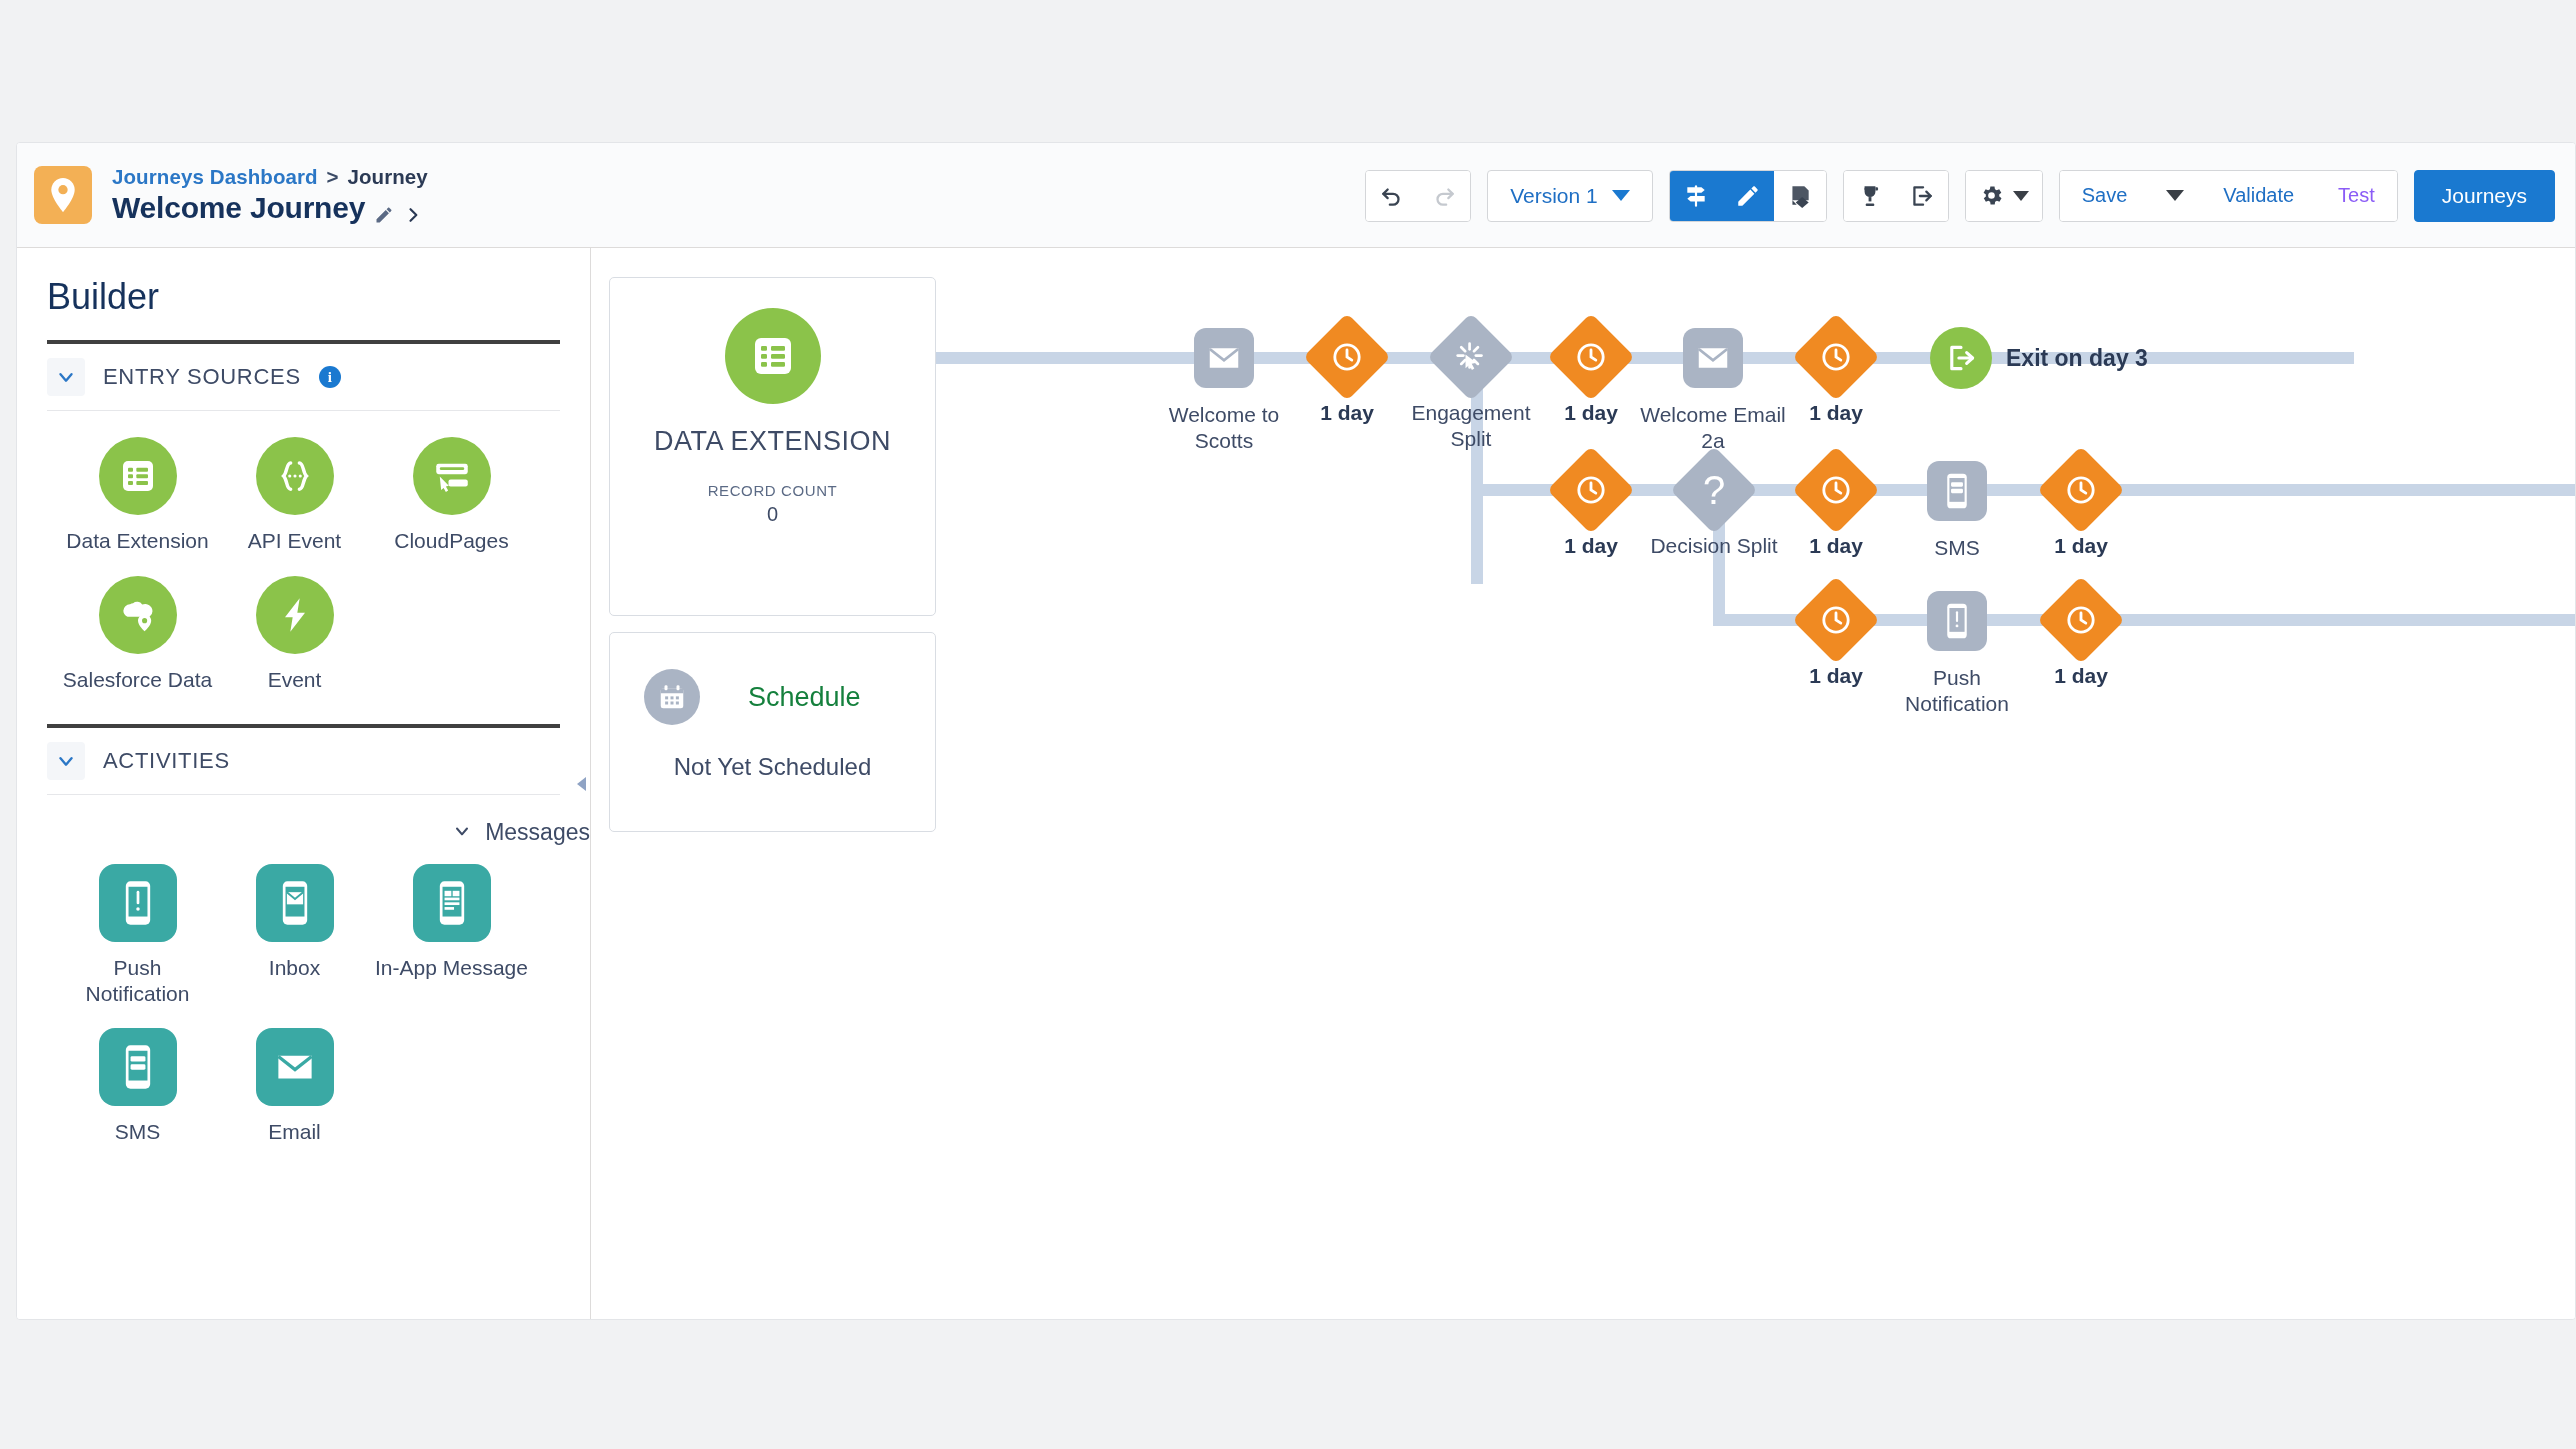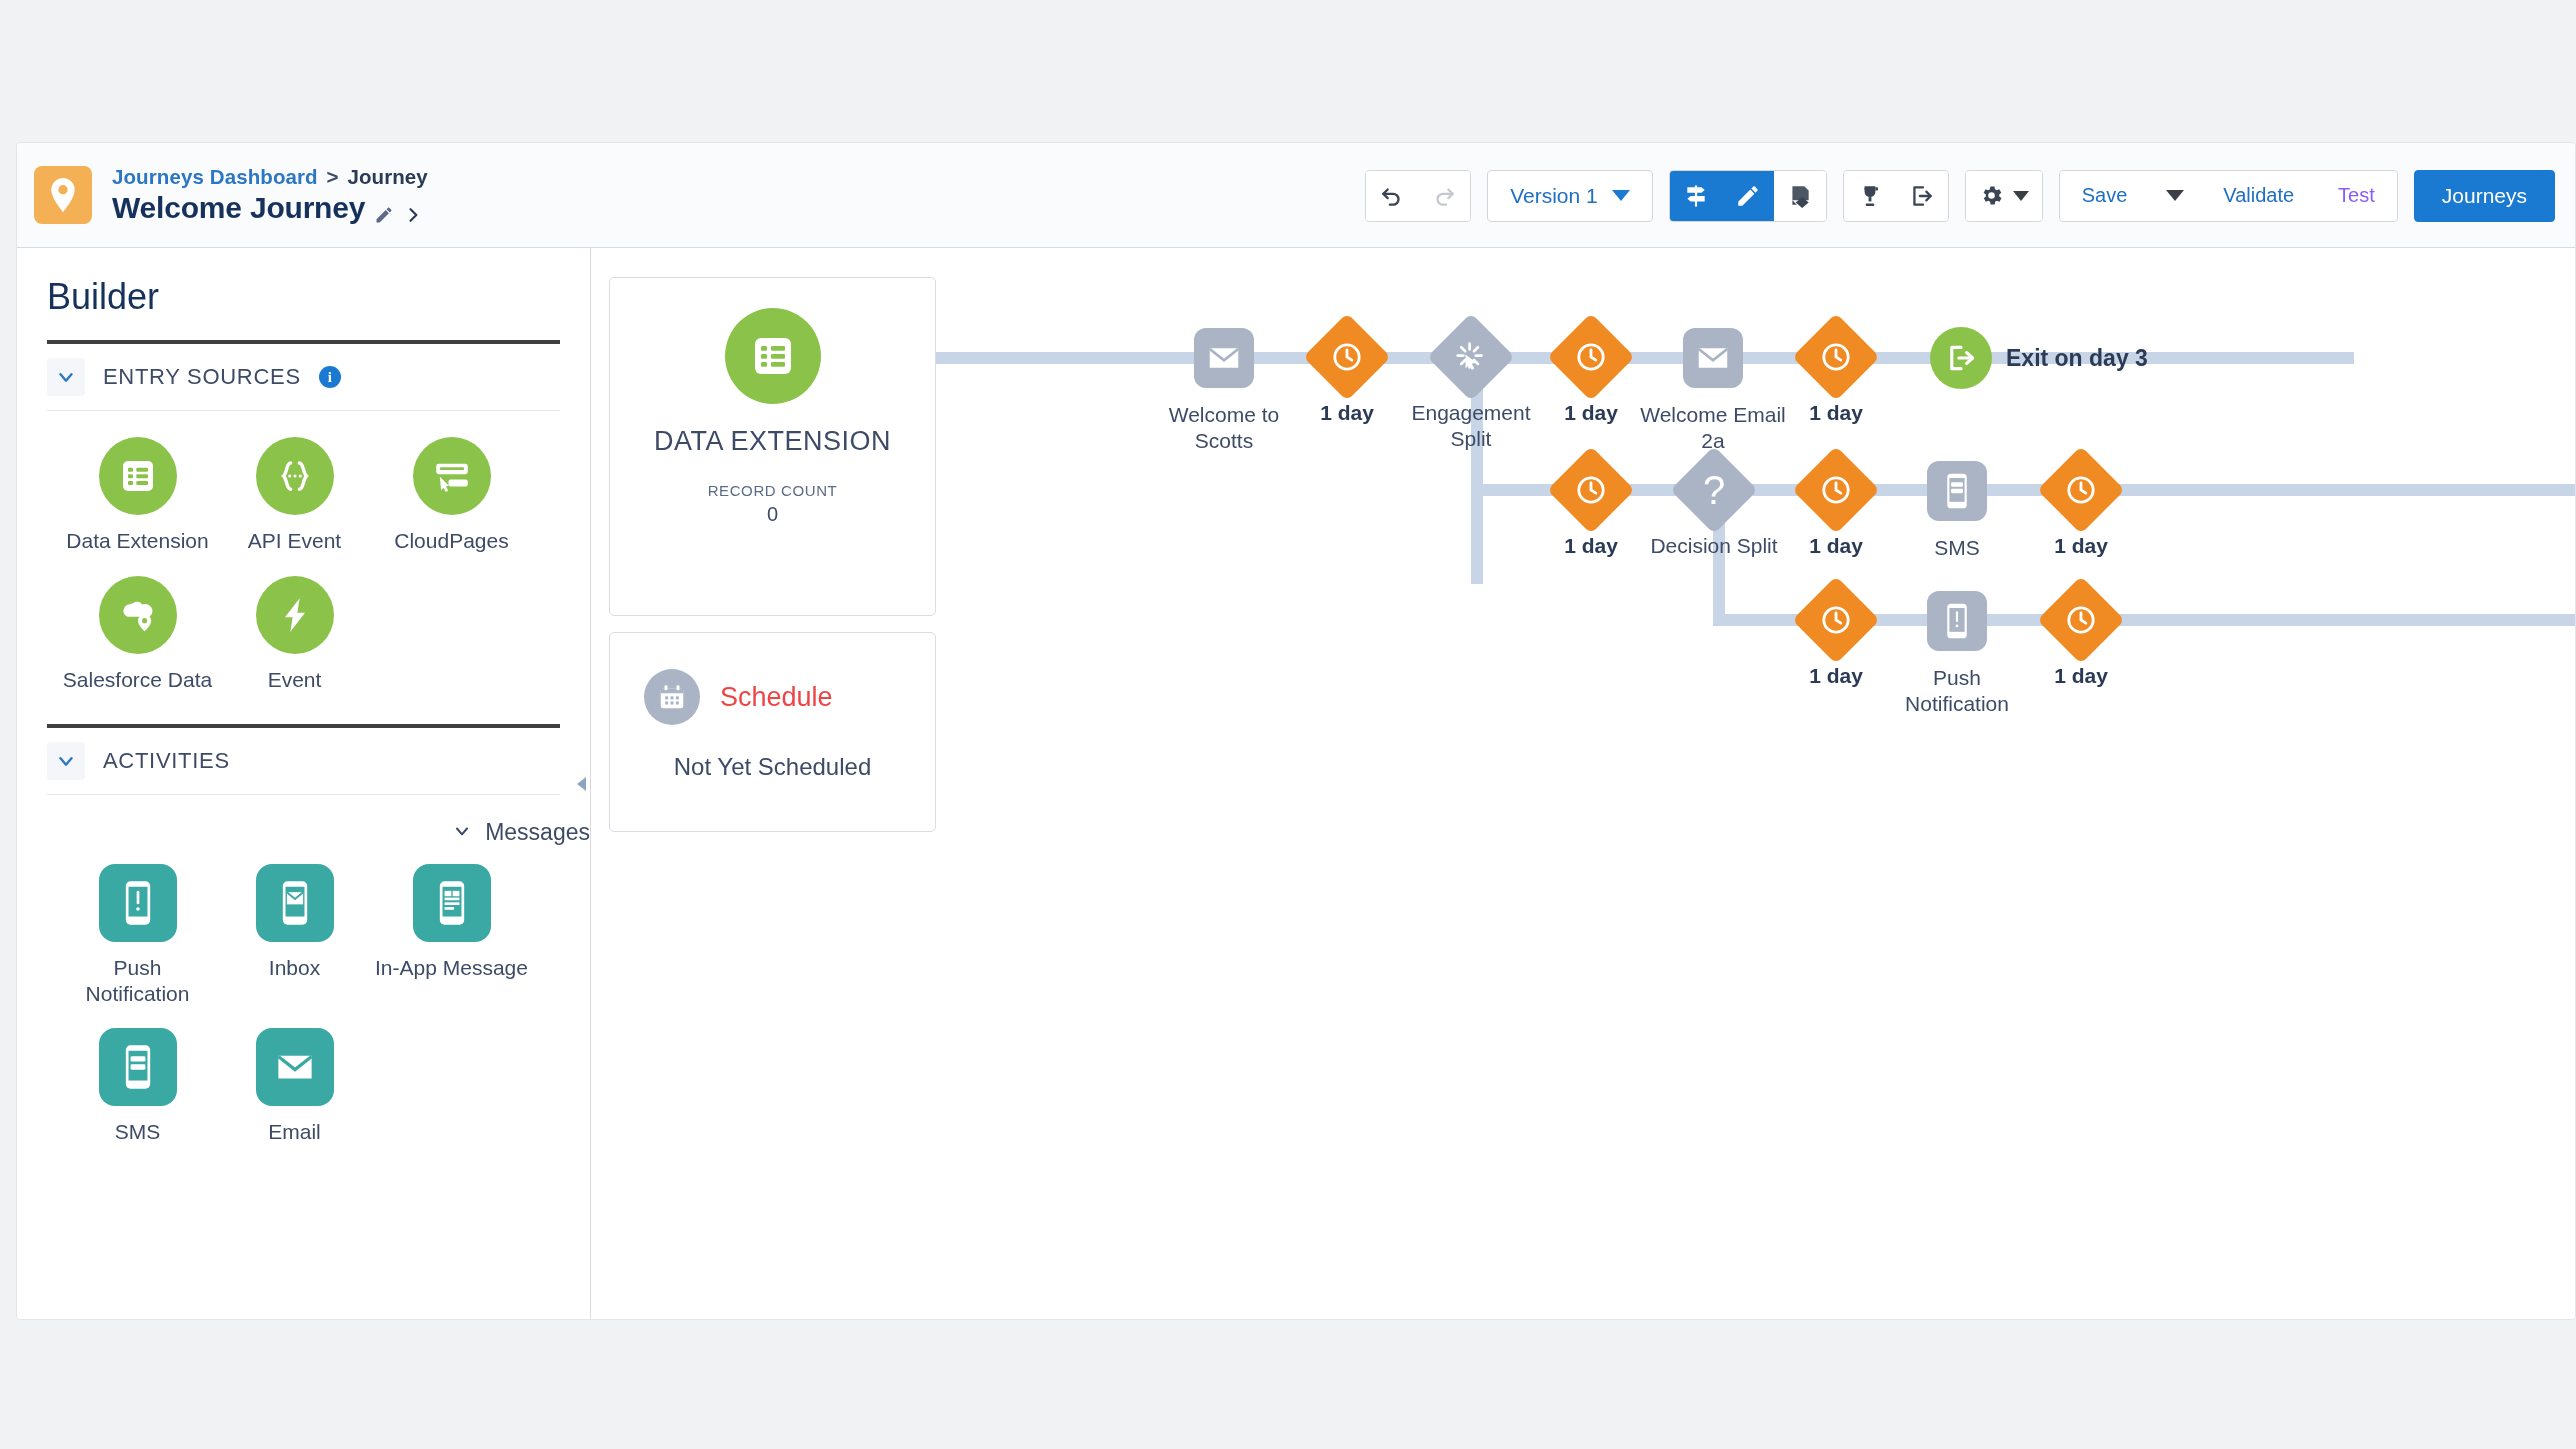--- a/index.html
+++ b/index.html
@@ -154,21 +154,21 @@
   }
   #de-card { left: 18px; top: 29px; width: 327px; height: 339px; }
   #sched-card { left: 18px; top: 384px; width: 327px; height: 200px; }
   .de-inner { display:flex; flex-direction:column; align-items:center; padding-top: 30px; }
   .de-circle { width: 96px; height: 96px; border-radius: 50%; background: #8bc34a; display:flex; align-items:center; justify-content:center; }
   .de-name { margin-top: 22px; font-size: 27px; letter-spacing: 0.5px; color: #3e4b66; }
   .de-rc-label { margin-top: 25px; font-size: 15px; letter-spacing: 0.6px; color: #5b6a85; }
   .de-rc-val { margin-top: 4px; font-size: 20px; color: #3e4b66; }
   .sched-row { display:flex; align-items:center; gap: 20px; padding: 36px 0 0 34px; }
   .sched-circle { width: 56px; height: 56px; border-radius: 50%; background: #aab4c4; display:flex; align-items:center; justify-content:center; }
-  .sched-title { font-size: 27px; color: #ef4444; }
+  .sched-title { font-size: 27px; color: #15803d; margin-left: 28px; }
   .sched-status { text-align:center; margin-top: 28px; font-size: 24px; color: #3e4b66; }
 
   
   .conn { position: absolute; background: #c8d5e6; }
   .conn.h { height: 12px; }
   .conn.v { width: 12px; }
 
   
   .node { position: absolute; }
   .node-hit { position: relative; cursor: pointer; }

